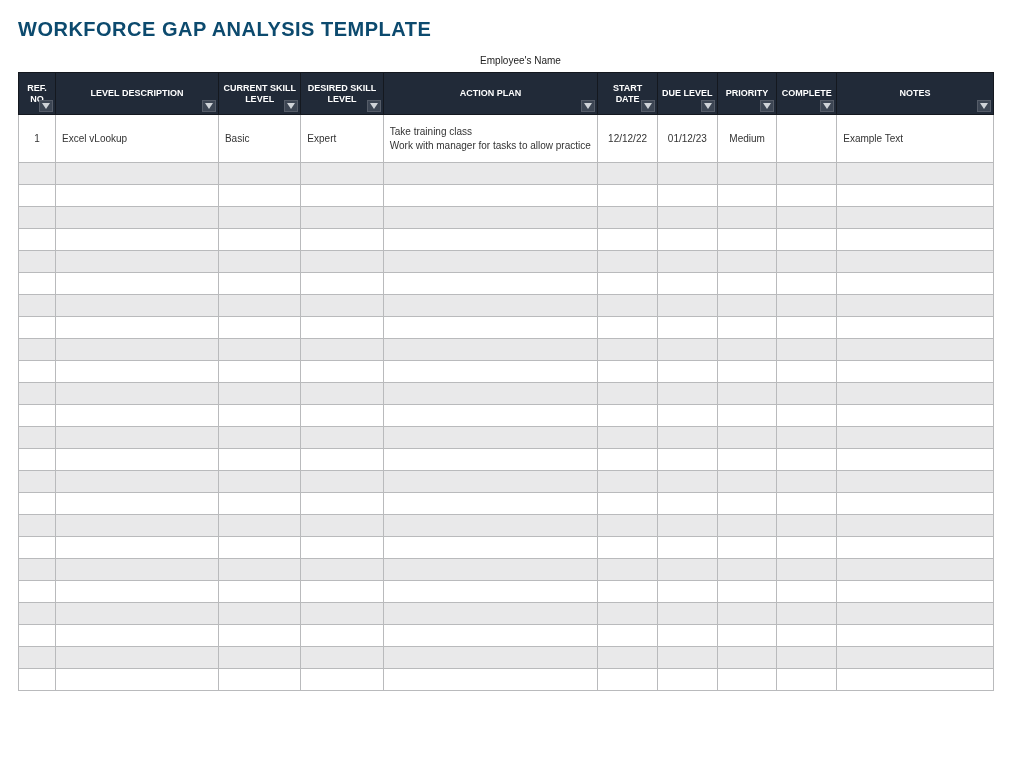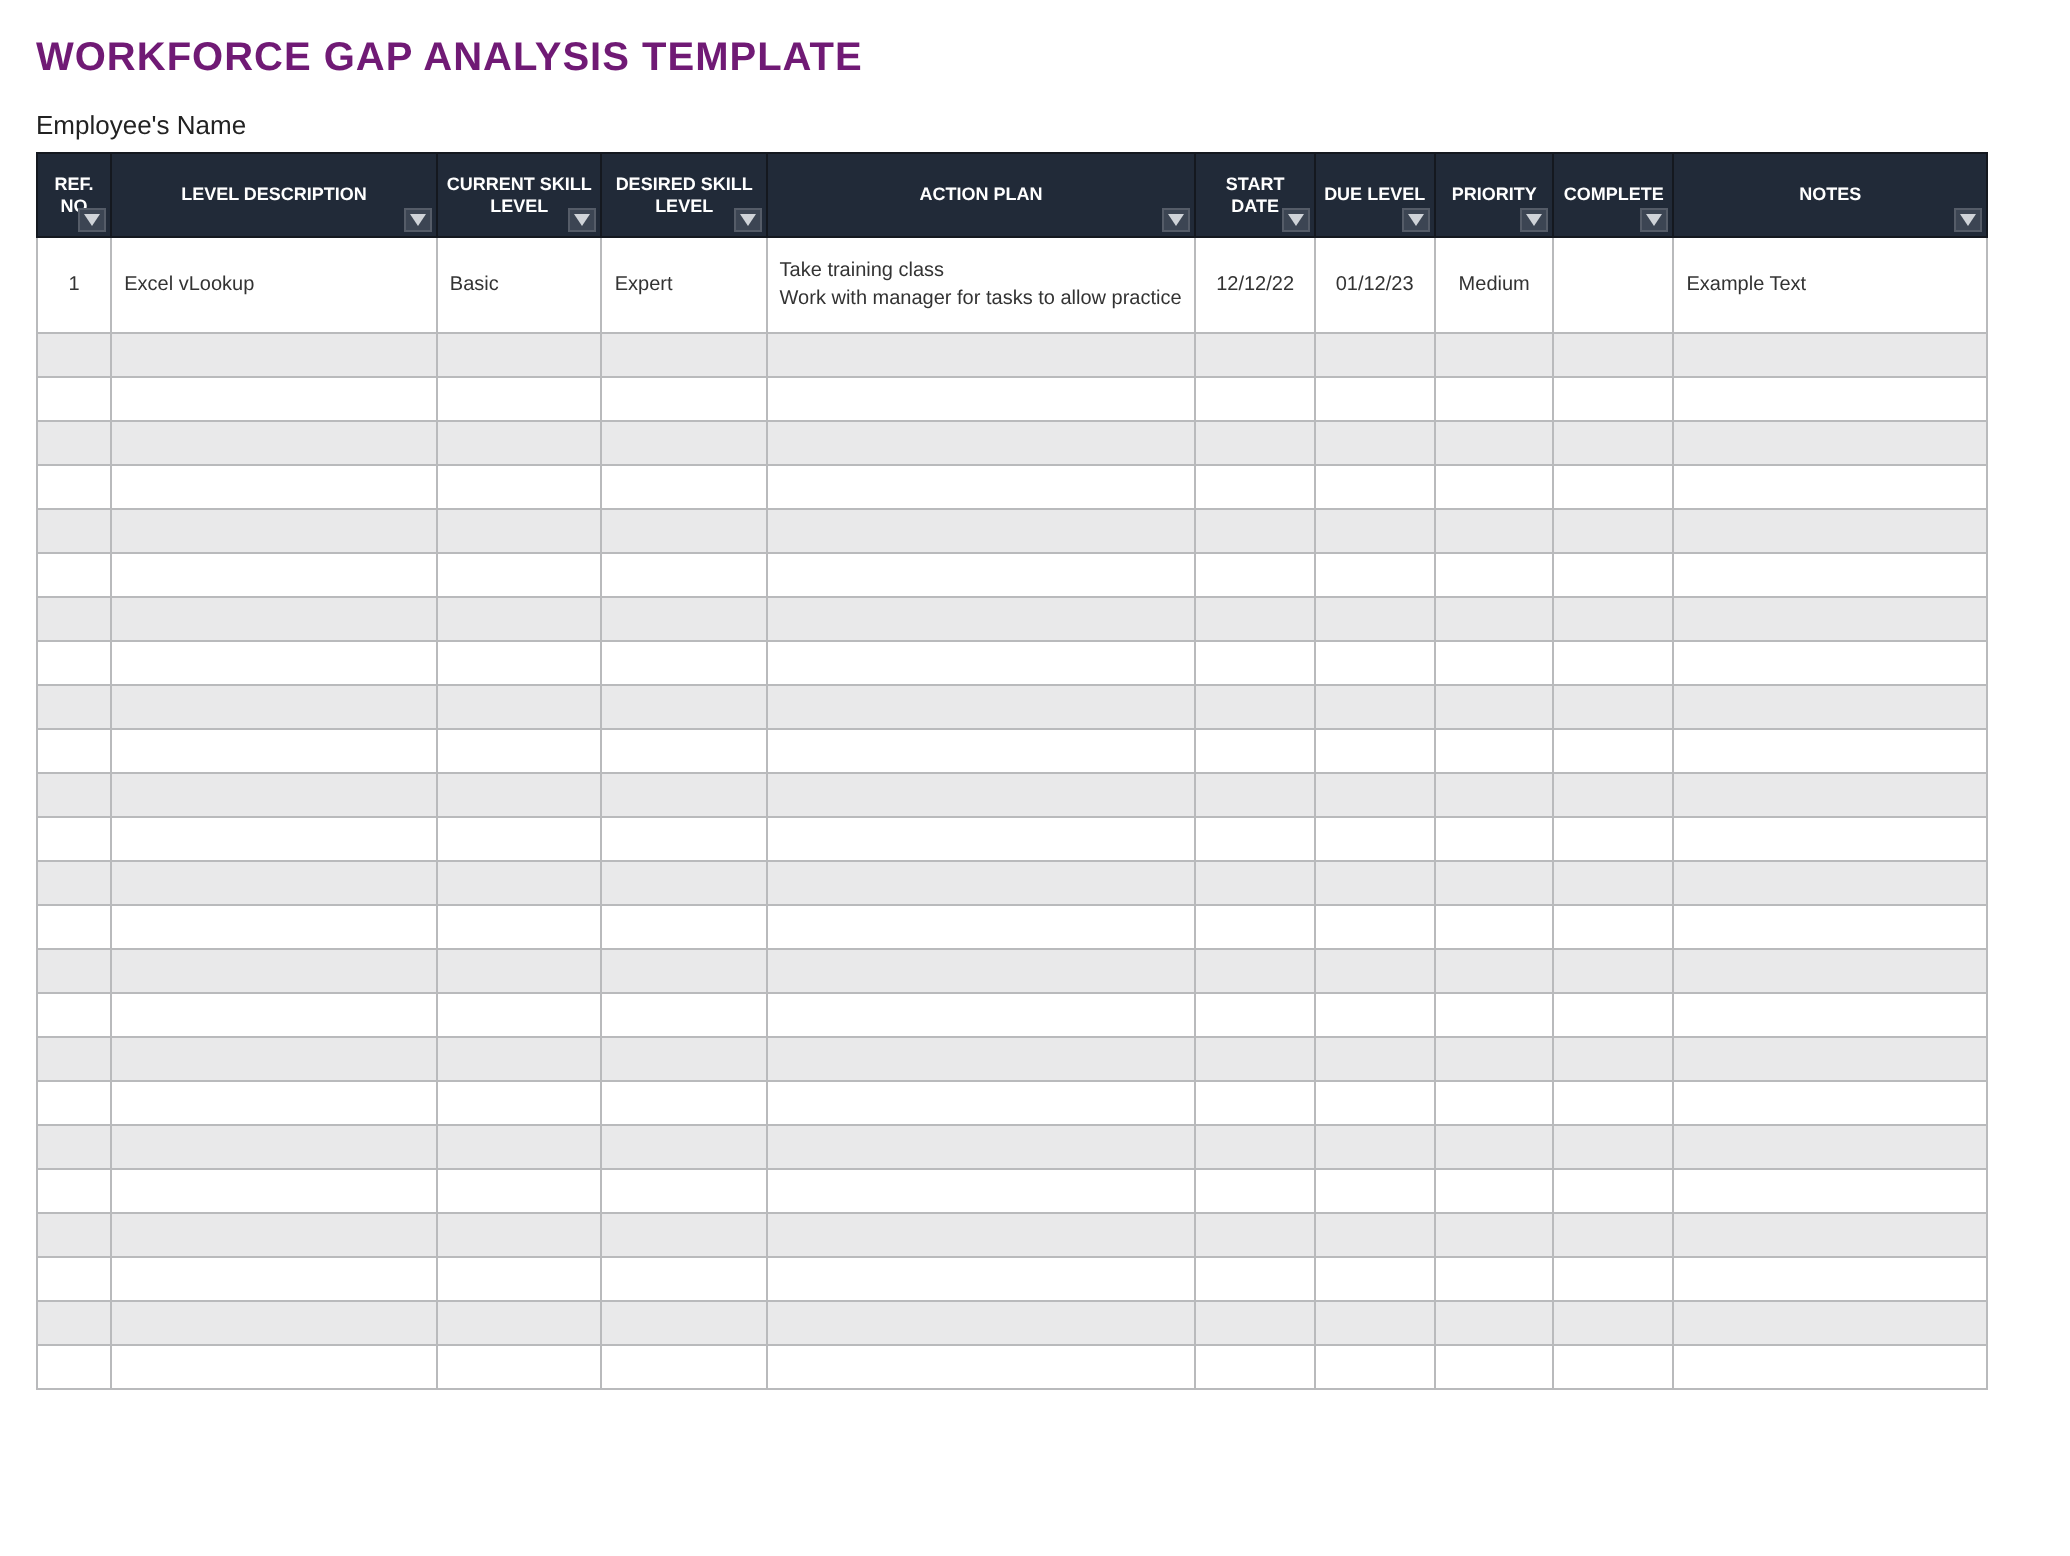--- a/index.html
+++ b/index.html
@@ -5,28 +5,29 @@
   * { box-sizing: border-box; margin: 0; padding: 0; }
   body {
     font-family: Arial, Helvetica, sans-serif;
     background: #fff;
     width: 1035px;
     padding: 18px 12px 12px 18px;
   }
   .title {
     font-size: 20px;
     font-weight: bold;
-    color: #701a75;
+    color: #0c4a6e;
     letter-spacing: 0.5px;
     margin-bottom: 14px;
   }
   .subheader {
-    font-size: 13px;
+    font-size: 10px;
     color: #222;
     margin-bottom: 6px;
+    text-align: center;
   }
   table {
     border-collapse: collapse;
     width: 976px;
     table-layout: fixed;
   }
   col.c-ref      { width: 36px; }
   col.c-skill    { width: 158px; }
   col.c-cur      { width: 80px; }
   col.c-des      { width: 80px; }

